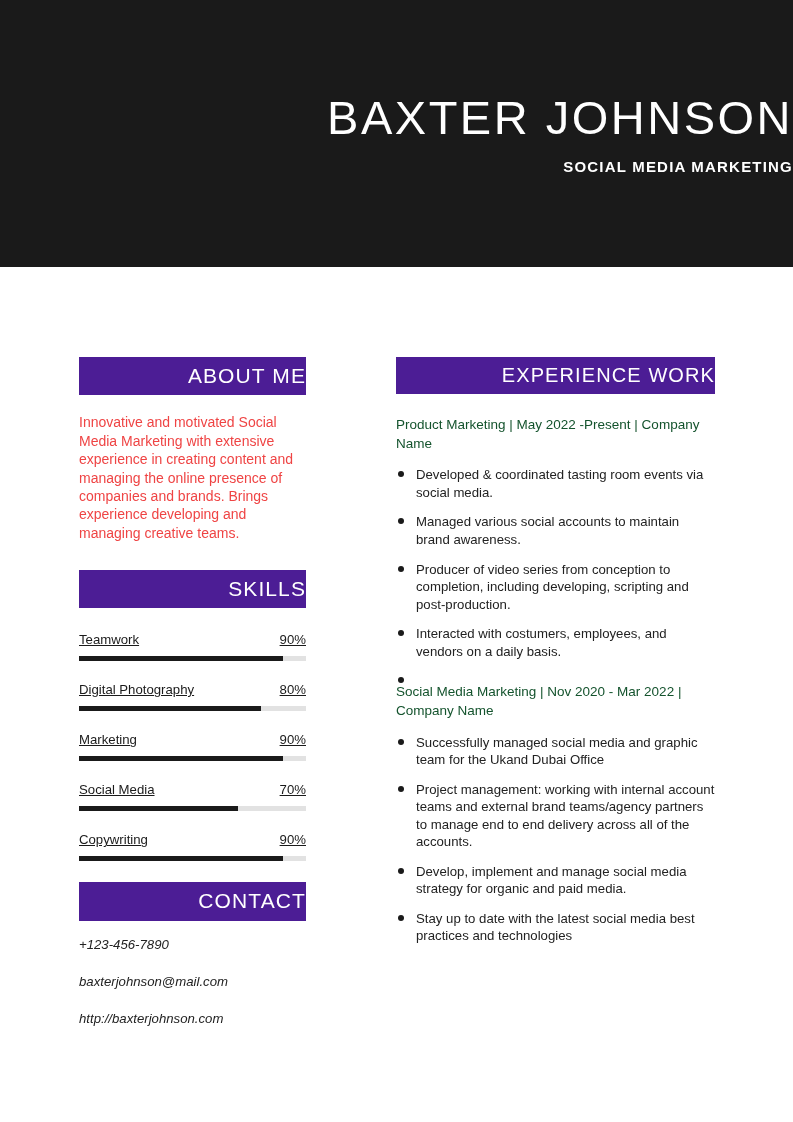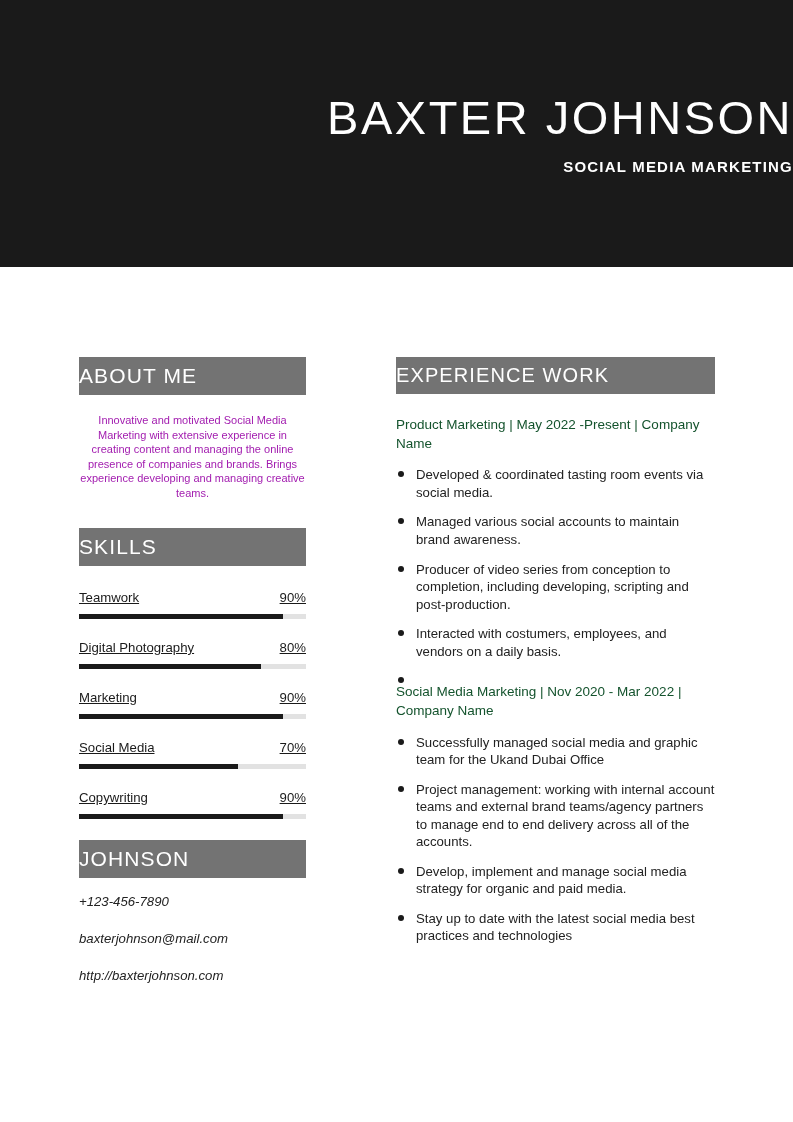--- a/index.html
+++ b/index.html
@@ -60,39 +60,38 @@
   }
   .right-col {
     position: absolute;
     left: 396px;
     top: 357px;
     width: 319px;
   }
 
   
   .section-bar {
-    background: #737373;
+    background: #4c1d95;
     color: #ffffff;
-    text-align: left;
+    text-align: right;
     font-size: 21px;
     letter-spacing: 1.1px;
     padding: 7px 0 8px 0;
     line-height: 1.1;
   }
   .section-bar.small {
     font-size: 20px;
   }
 
   
   .about-text {
     margin-top: 18px;
-    font-size: 11px;
+    font-size: 14px;
     line-height: 1.32;
-    color: #a21caf;
-    text-align: center;
+    color: #ef4444;
   }
 
   
   .skills {
     margin-top: 24px;
   }
   .skill {
     margin-bottom: 21px;
   }
   .skill-row {
@@ -222,21 +221,21 @@
           <span>Copywriting</span>
           <span>90%</span>
         </div>
         <div class="skill-bar-bg">
           <div class="skill-bar-fill" style="width:90%;"></div>
         </div>
       </div>
 
     </div>
 
-    <div class="section-bar" style="margin-top:12px;">JOHNSON</div>
+    <div class="section-bar" style="margin-top:12px;">CONTACT</div>
     <div class="contact-list">
       <div class="contact-item">+123-456-7890</div>
       <div class="contact-item">baxterjohnson@mail.com</div>
       <div class="contact-item">http://baxterjohnson.com</div>
     </div>
 
   </div>
 
   <div class="right-col">
 

